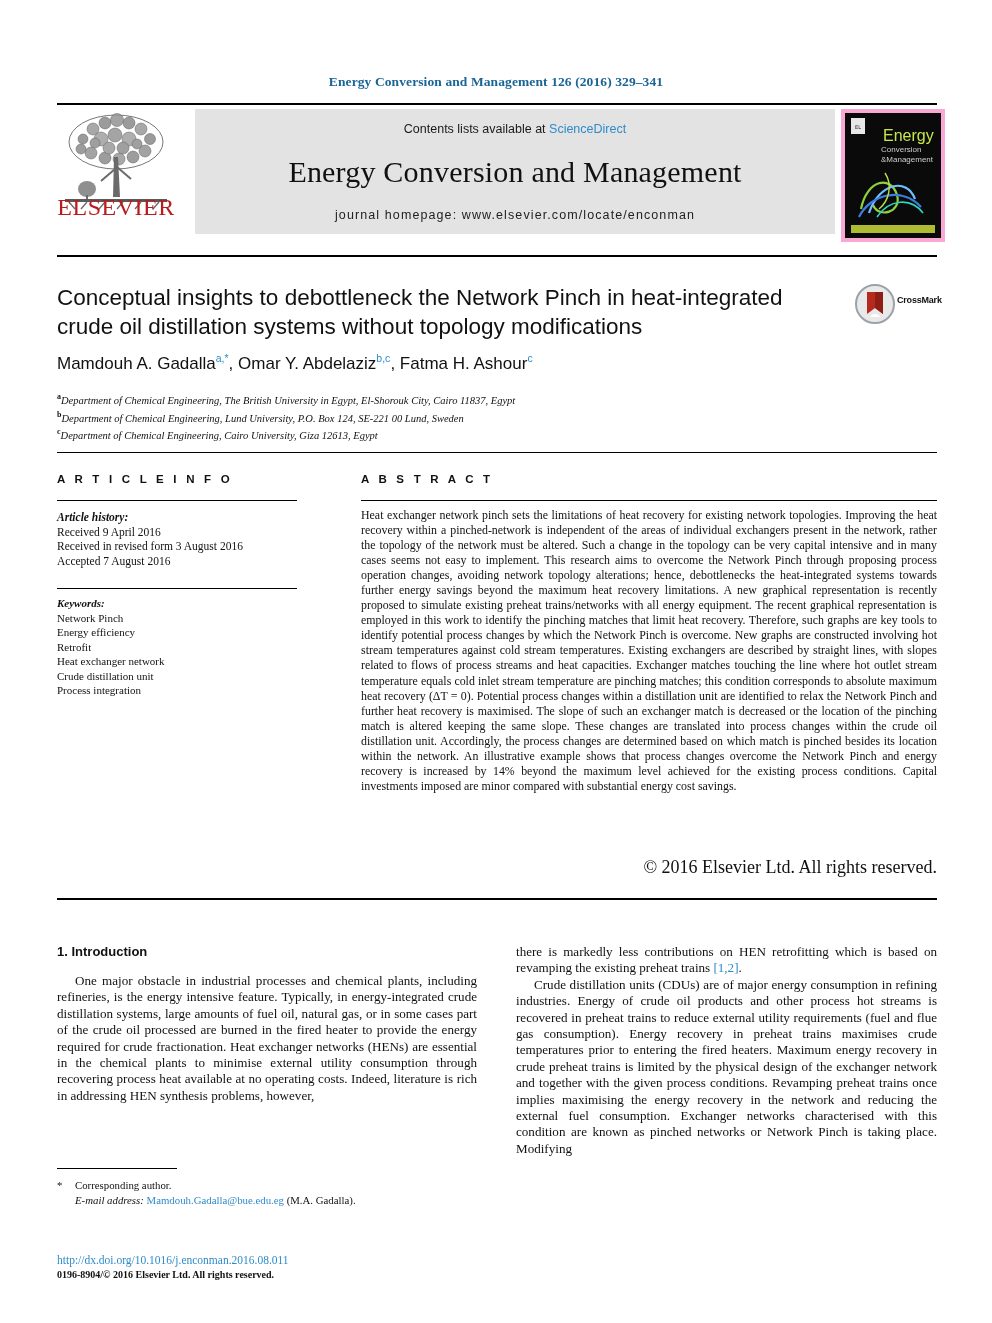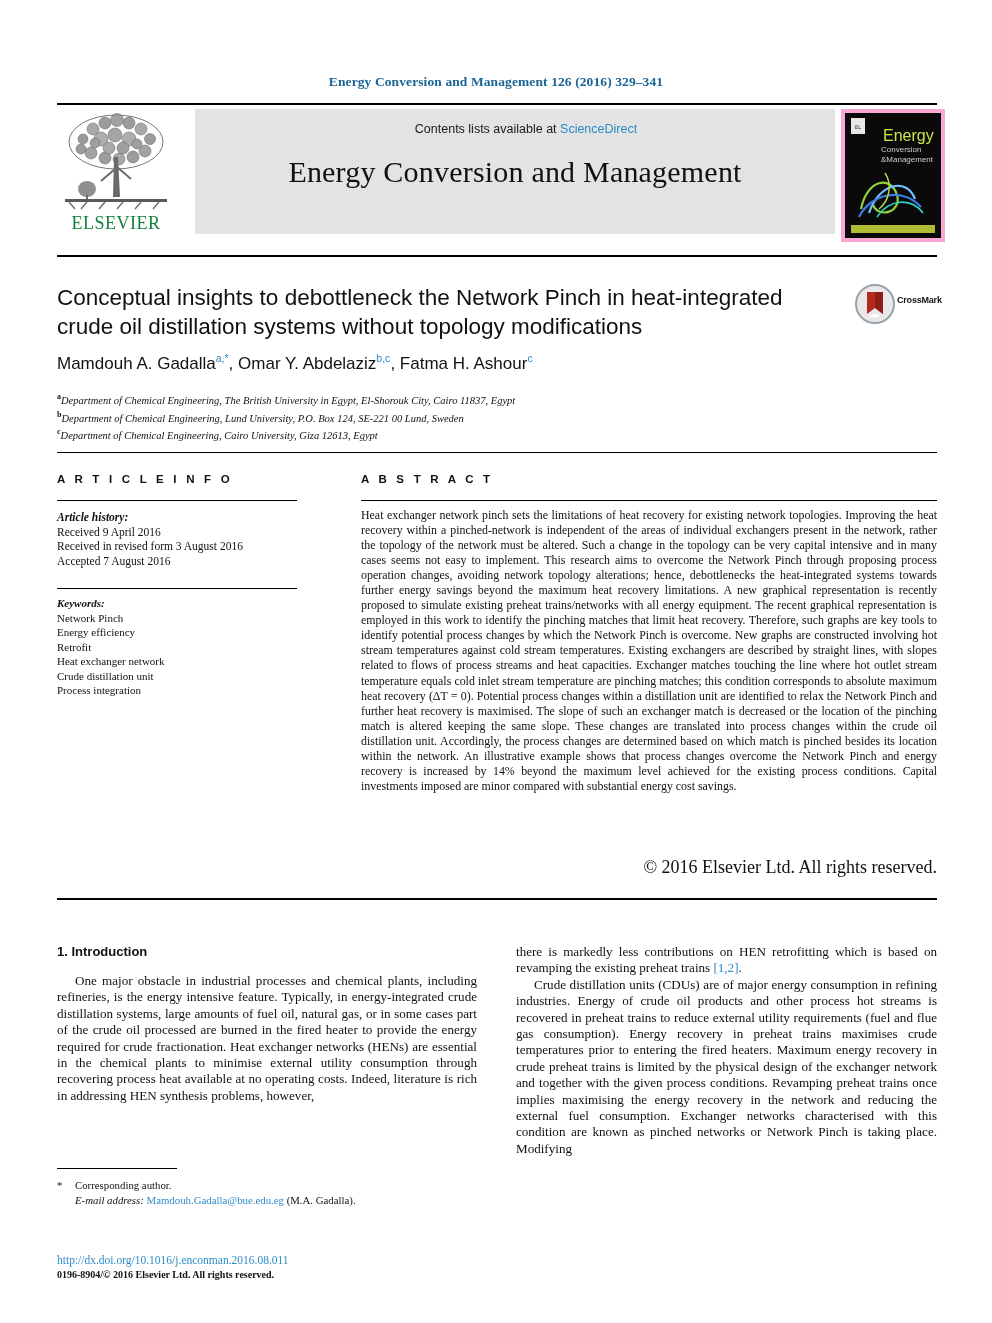--- a/index.html
+++ b/index.html
@@ -56,26 +56,26 @@
     position: absolute;
     left: 0;
     top: 6px;
     width: 118px;
     height: 125px;
   }
   .tree-svg { display:block; }
   .elsevier-word {
     position: absolute;
     left: 0;
-    bottom: 0px;
+    bottom: 16px;
     width: 118px;
     text-align: center;
-    color: #15803d;
-    font-family: "Liberation Serif", serif;
-    font-size: 18px;
+    color: #b91c1c;
+    font-family: "Liberation Serif", serif;
+    font-size: 24px;
     letter-spacing: 0.5px;
     line-height: 22px;
   }
 
   .banner {
     position: absolute;
     left: 138px;
     top: 6px;
     width: 640px;
     height: 125px;
@@ -83,21 +83,20 @@
   }
   .banner-contents {
     position: absolute;
     top: 13px;
     left: 0;
     width: 640px;
     text-align: center;
     font-family: "Liberation Sans", sans-serif;
     font-size: 12.5px;
     color: #1a1a1a;
-    margin-left: 11px;
   }
   .sciencedirect {
     color: #2e8bc9;
   }
   .banner-journal {
     position: absolute;
     top: 46px;
     left: 0;
     width: 640px;
     text-align: center;
@@ -437,20 +436,21 @@
         </g>
       </svg>
       <div class="elsevier-word">ELSEVIER</div>
     </div>
 
     <div class="banner">
       <div class="banner-contents">
         <span>Contents lists available at </span><span class="sciencedirect">ScienceDirect</span>
       </div>
       <div class="banner-journal">Energy Conversion and Management</div>
+      <div class="banner-homepage">journal homepage: www.elsevier.com/locate/enconman</div>
     </div>
 
     <div class="cover-thumb">
       <svg width="96" height="125" viewBox="0 0 96 125">
         <rect width="96" height="125" fill="#0a0a0a"></rect>
         <rect x="6" y="5" width="14" height="16" fill="#e8e8e8"></rect>
         <text x="13" y="16" font-family="DejaVu Sans, sans-serif" font-size="5" fill="#222" text-anchor="middle">EL</text>
         <text x="38" y="28" font-family="Liberation Sans, sans-serif" font-size="16" fill="#c8e64a">Energy</text>
         <text x="36" y="39" font-family="Liberation Sans, sans-serif" font-size="8" fill="#cfcfcf">Conversion</text>
         <text x="36" y="49" font-family="Liberation Sans, sans-serif" font-size="8" fill="#cfcfcf">&amp;Management</text>

